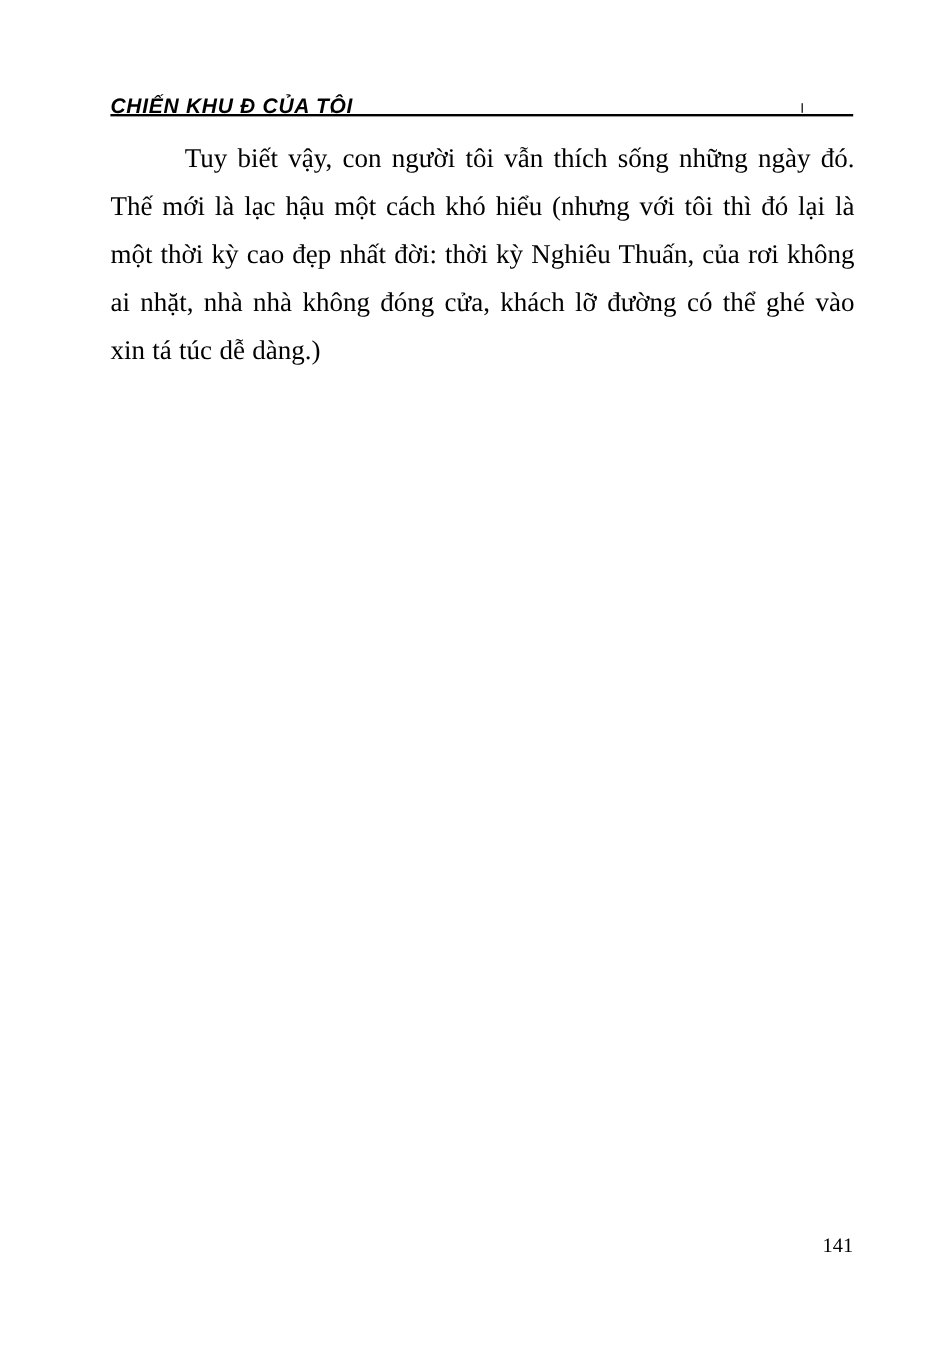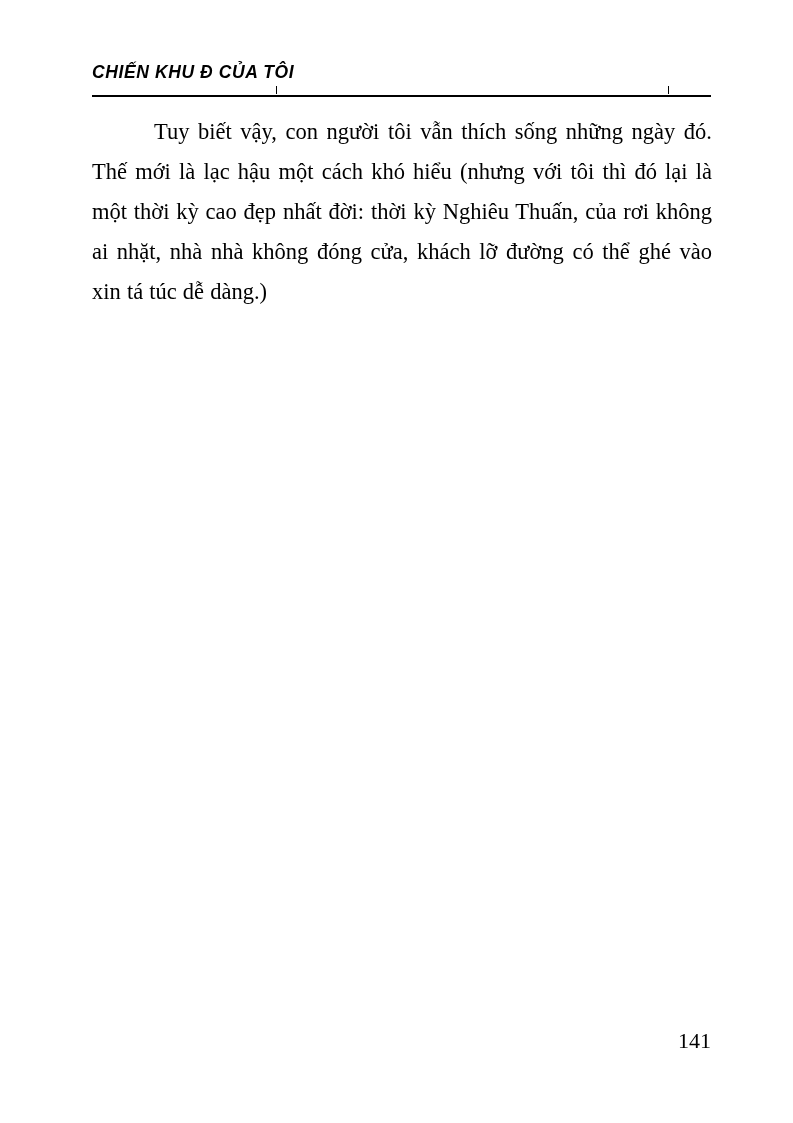--- a/index.html
+++ b/index.html
@@ -29,20 +29,21 @@
     width: 618px;
   }
   .header-title {
     font-family: "Liberation Sans", sans-serif;
     font-style: italic;
     font-weight: bold;
     font-size: 17.5px;
     letter-spacing: 0.6px;
     white-space: nowrap;
     color: #000000;
+    margin-top: 16px;
   }
   .header-rule {
     position: absolute;
     left: 92px;
     top: 95px;
     width: 619px;
     height: 2px;
     background: #000000;
   }
   .tick-left {
@@ -74,21 +75,21 @@
     color: #000000;
     word-spacing: 0.5px;
   }
   .page-number {
     position: absolute;
     left: 0;
     top: 1028px;
     width: 711px;
     text-align: right;
     font-family: "Liberation Serif", serif;
-    font-size: 22px;
+    font-size: 17px;
     color: #000000;
   }
 </style>
 </head>
 <body>
 
 <div class="page">
 
   <div class="header">
     <div class="header-title">CHIẾN KHU Đ CỦA TÔI</div>

